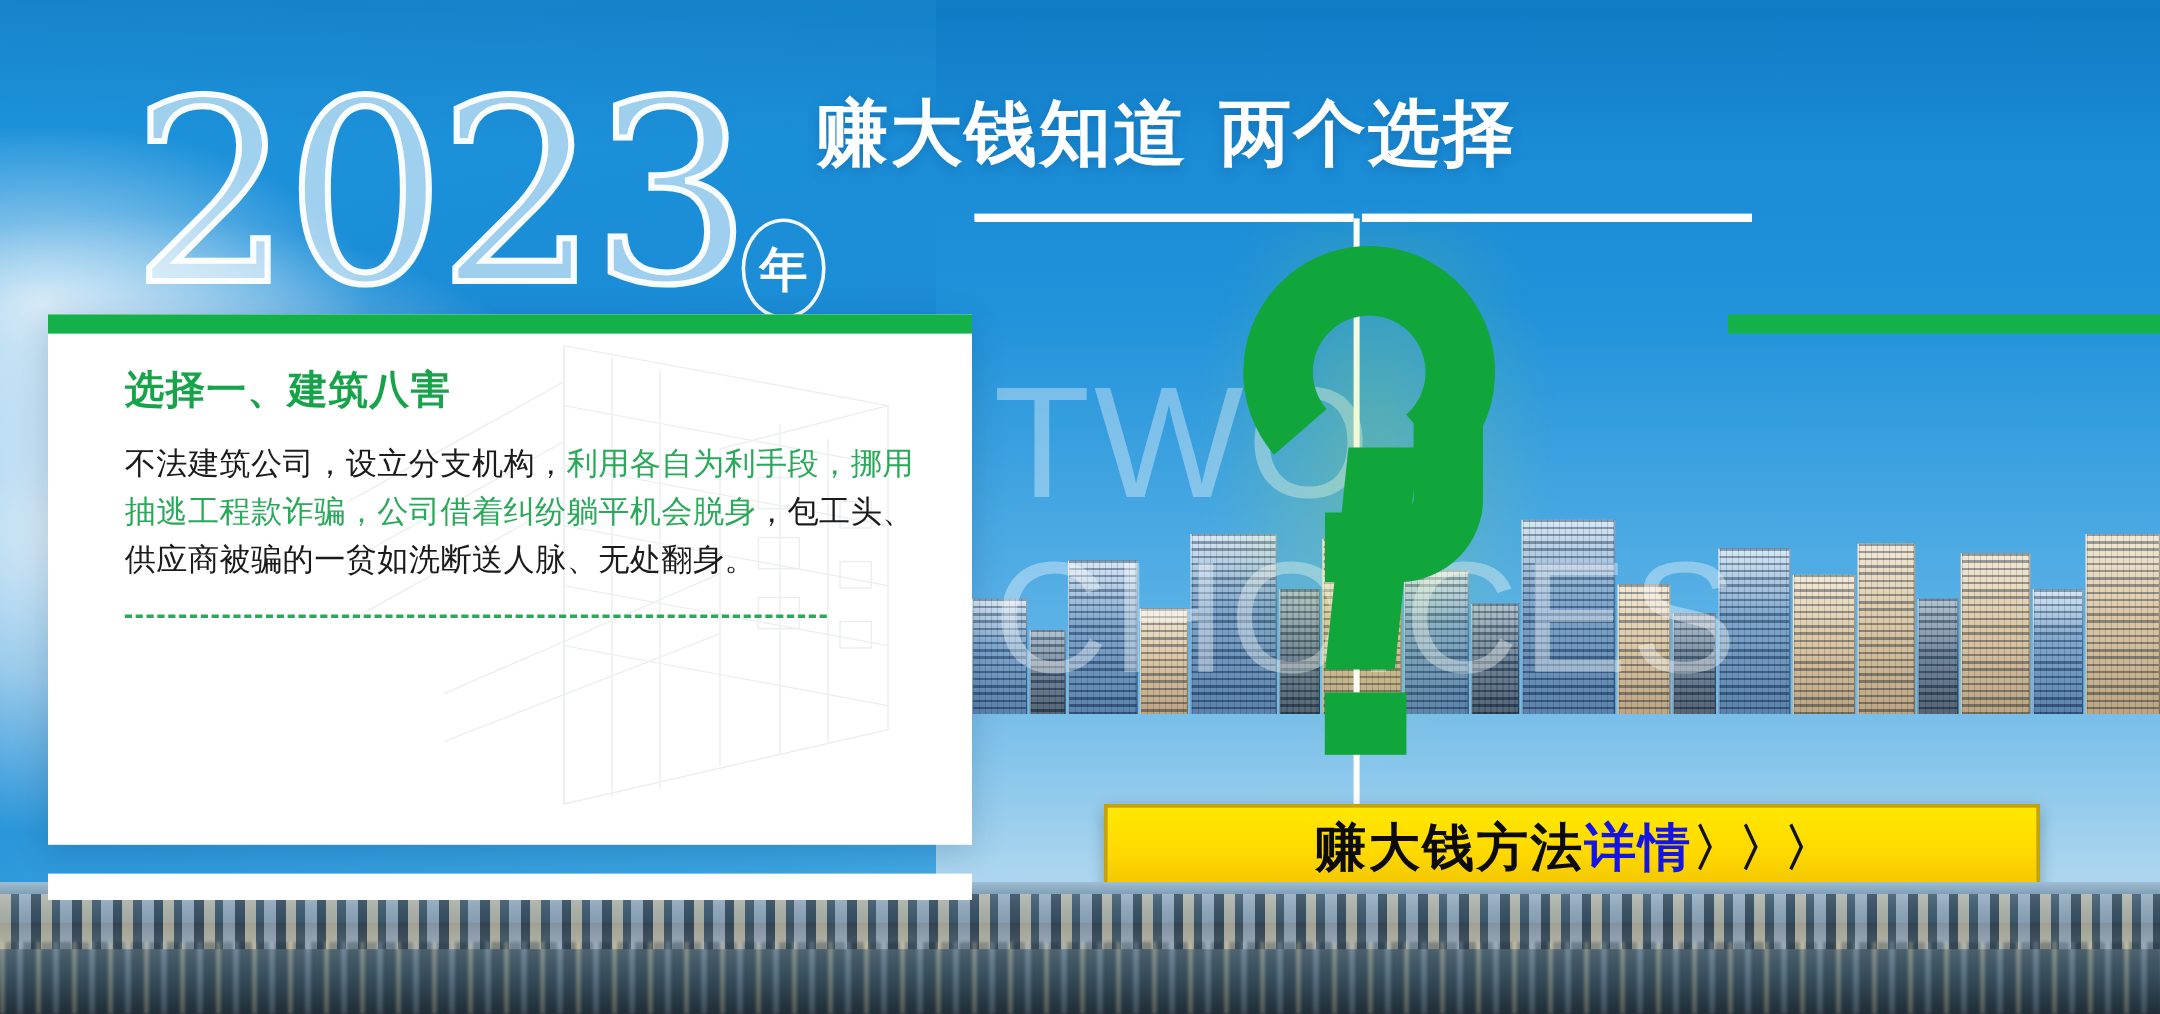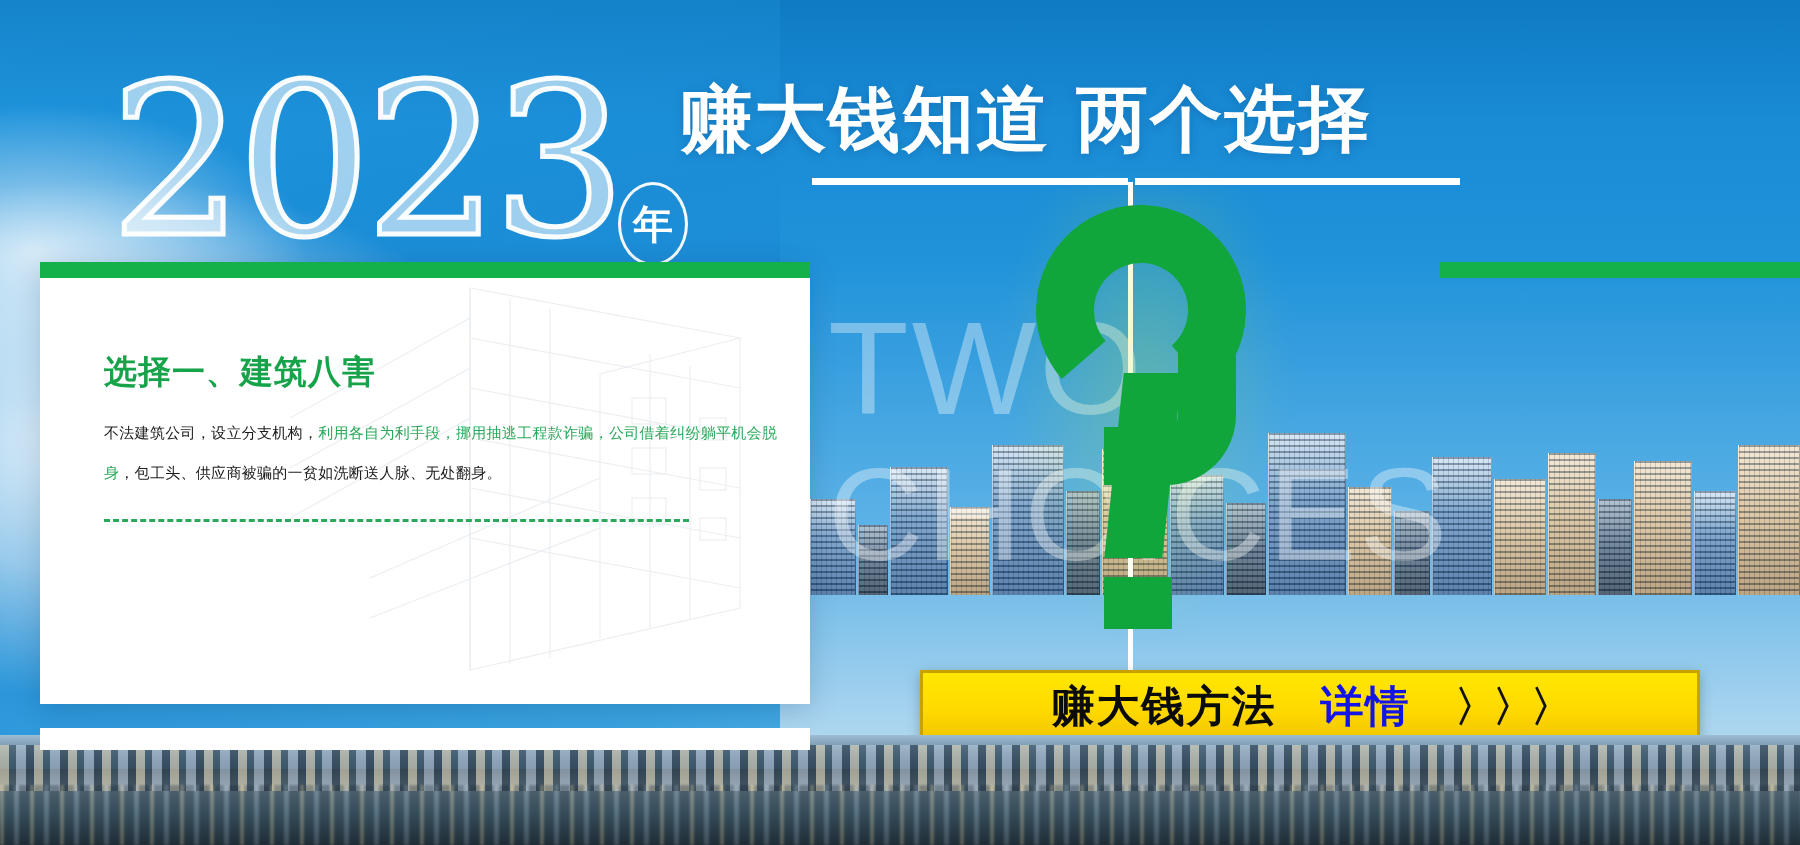--- a/index.html
+++ b/index.html
@@ -81,21 +81,21 @@
     border: 3px solid rgba(255,255,255,.95);
     border-radius: 50%;
     color: #fff; font-size: 40px; font-weight: 700;
     display: flex; align-items: center; justify-content: center;
   }
 
   
   .headline {
     position: absolute; left: 680px; top: 72px;
     color: #ffffff;
-    font-size: 72px; font-weight: 700; letter-spacing: 2px;
+    font-size: 60px; font-weight: 700; letter-spacing: 2px;
     white-space: nowrap;
     text-shadow: 0 2px 10px rgba(0,60,110,.25);
   }
   .headline .gap { display: inline-block; width: 26px; }
 
   
   .rule-left {
     position: absolute; left: 812px; top: 178px; width: 316px; height: 7px;
     background: #ffffff;
   }
@@ -169,45 +169,44 @@
     box-shadow: 0 6px 26px rgba(0,40,80,.18);
   }
   .card-topbar {
     position: absolute; left: 0; top: 0; width: 100%; height: 16px;
     background: #14b14a;
   }
   .card-blueprint {
     position: absolute; left: 0; top: 16px; right: 0; bottom: 0;
     overflow: hidden; opacity: .5;
   }
-  .card-inner { position: absolute; left: 0; top: 16px; right: 0; bottom: 0; padding: 48px 30px 0 64px; margin-top: 24px; }
+  .card-inner { position: absolute; left: 0; top: 16px; right: 0; bottom: 0; padding: 25px 30px 0 64px; }
 
   .sec-title {
     color: #17a34a; font-size: 33px; font-weight: 700; letter-spacing: 1px;
   }
   .sec-body {
     margin-top: 18px;
-    font-size: 15px; line-height: 40px; color: #1b1b1b; letter-spacing: .3px;
+    font-size: 26px; line-height: 40px; color: #1b1b1b; letter-spacing: .3px;
   }
   .g { color: #2aa95b; }
 
   .dashed {
     margin: 26px 0 0 0; height: 0;
     border-top: 3px dashed #2aa95b;
     width: 585px;
   }
   .sec2 { margin-top: 26px; }
 
   
   .cta {
     position: absolute; left: 920px; top: 670px; width: 780px; height: 74px;
     background: linear-gradient(180deg, #ffe800 0%, #ffd900 55%, #f0c400 100%);
     border: 3px solid #c9a200;
     display: flex; align-items: center; justify-content: center;
-    gap: 44px;
     box-shadow: 0 4px 12px rgba(0,0,0,.25);
   }
   .cta-main {
     font-size: 43px; font-weight: 700; color: #0b0b0b; letter-spacing: 2px;
   }
   .cta-more {
     font-size: 43px; font-weight: 700; color: #1414e6; letter-spacing: 2px;
   }
   .cta-arrow {
     font-size: 42px; font-weight: 700; color: #111; letter-spacing: -4px;

